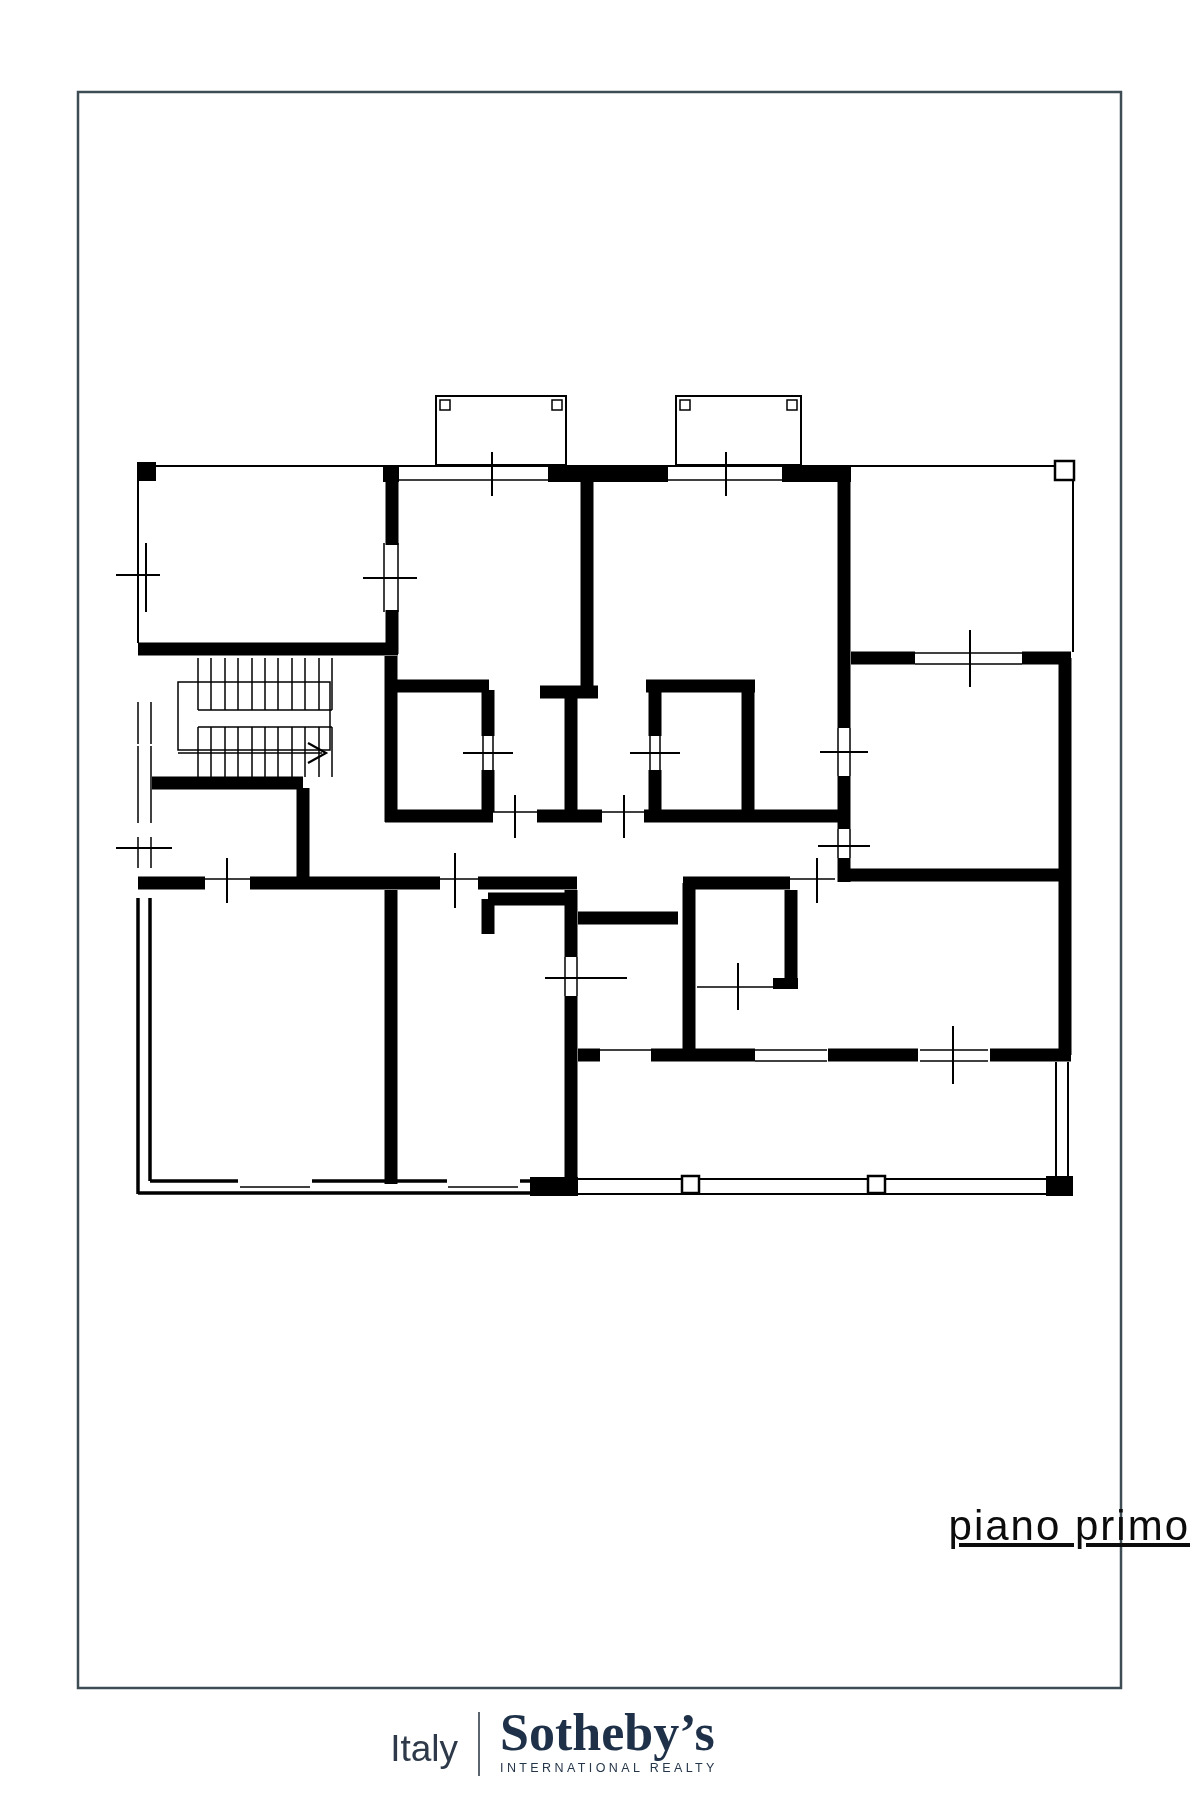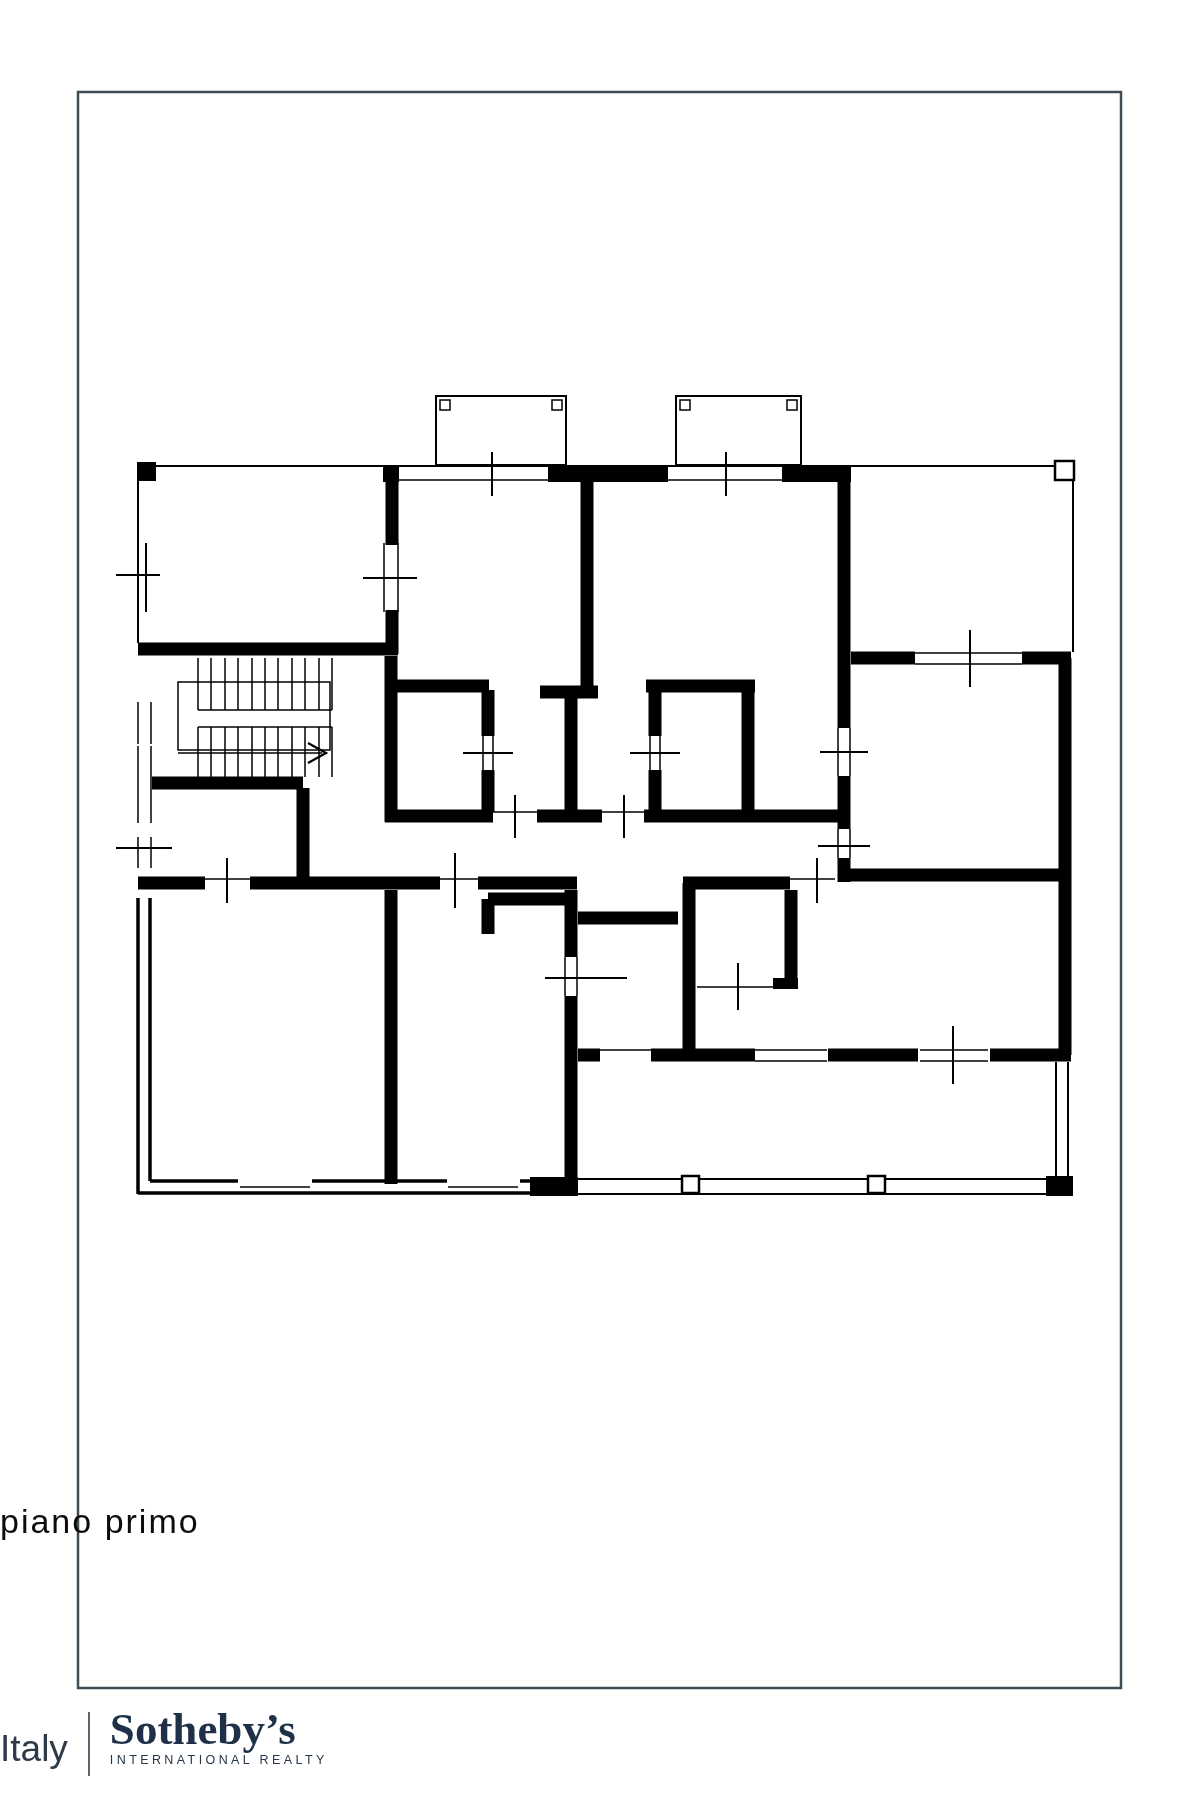--- a/index.html
+++ b/index.html
@@ -1,26 +1,26 @@
 <!DOCTYPE html>
 <html><head>
 <meta charset="utf-8">
 <style>
   html,body{margin:0;padding:0;background:#ffffff;}
   body{width:1200px;height:1800px;position:relative;overflow:hidden;
        font-family:"Liberation Sans",sans-serif;color:#111;}
   .page-frame-svg{position:absolute;left:0;top:0;}
-  .plan-title{position:absolute;top:1502px;left:0;width:1190px;text-align:left;
-      font-size:34px;letter-spacing:2px;color:#0c0c0c;}
+  .plan-title{position:absolute;top:1502px;left:0;width:1190px;text-align:right;
+      font-size:42px;letter-spacing:2px;color:#0c0c0c;text-decoration:underline;}
   .footer{position:absolute;top:1706px;left:0;width:1108px;display:flex;
-      justify-content:flex-start;align-items:flex-start;}
+      justify-content:center;align-items:flex-start;}
   .footer .region{font-size:37px;color:#2e3a4a;margin-top:22px;}
   .footer .divider{width:2px;height:64px;background:#5a6570;margin:6px 20px 0 20px;}
   .brand-block{display:flex;flex-direction:column;}
-  .brand-name{font-family:"Liberation Serif",serif;font-weight:700;font-size:45px;
+  .brand-name{font-family:"Liberation Serif",serif;font-weight:700;font-size:52px;
       color:#1e3148;line-height:1.05;}
   .brand-sub{font-size:12.5px;letter-spacing:3.4px;color:#253649;}
 </style>
 </head>
 <body>
 
 <svg class="page-frame-svg" width="1200" height="1800" viewBox="0 0 1200 1800">
 
   <rect x="78" y="92" width="1043" height="1596" fill="none" stroke="#3e4d54" stroke-width="2.5"></rect>
 

